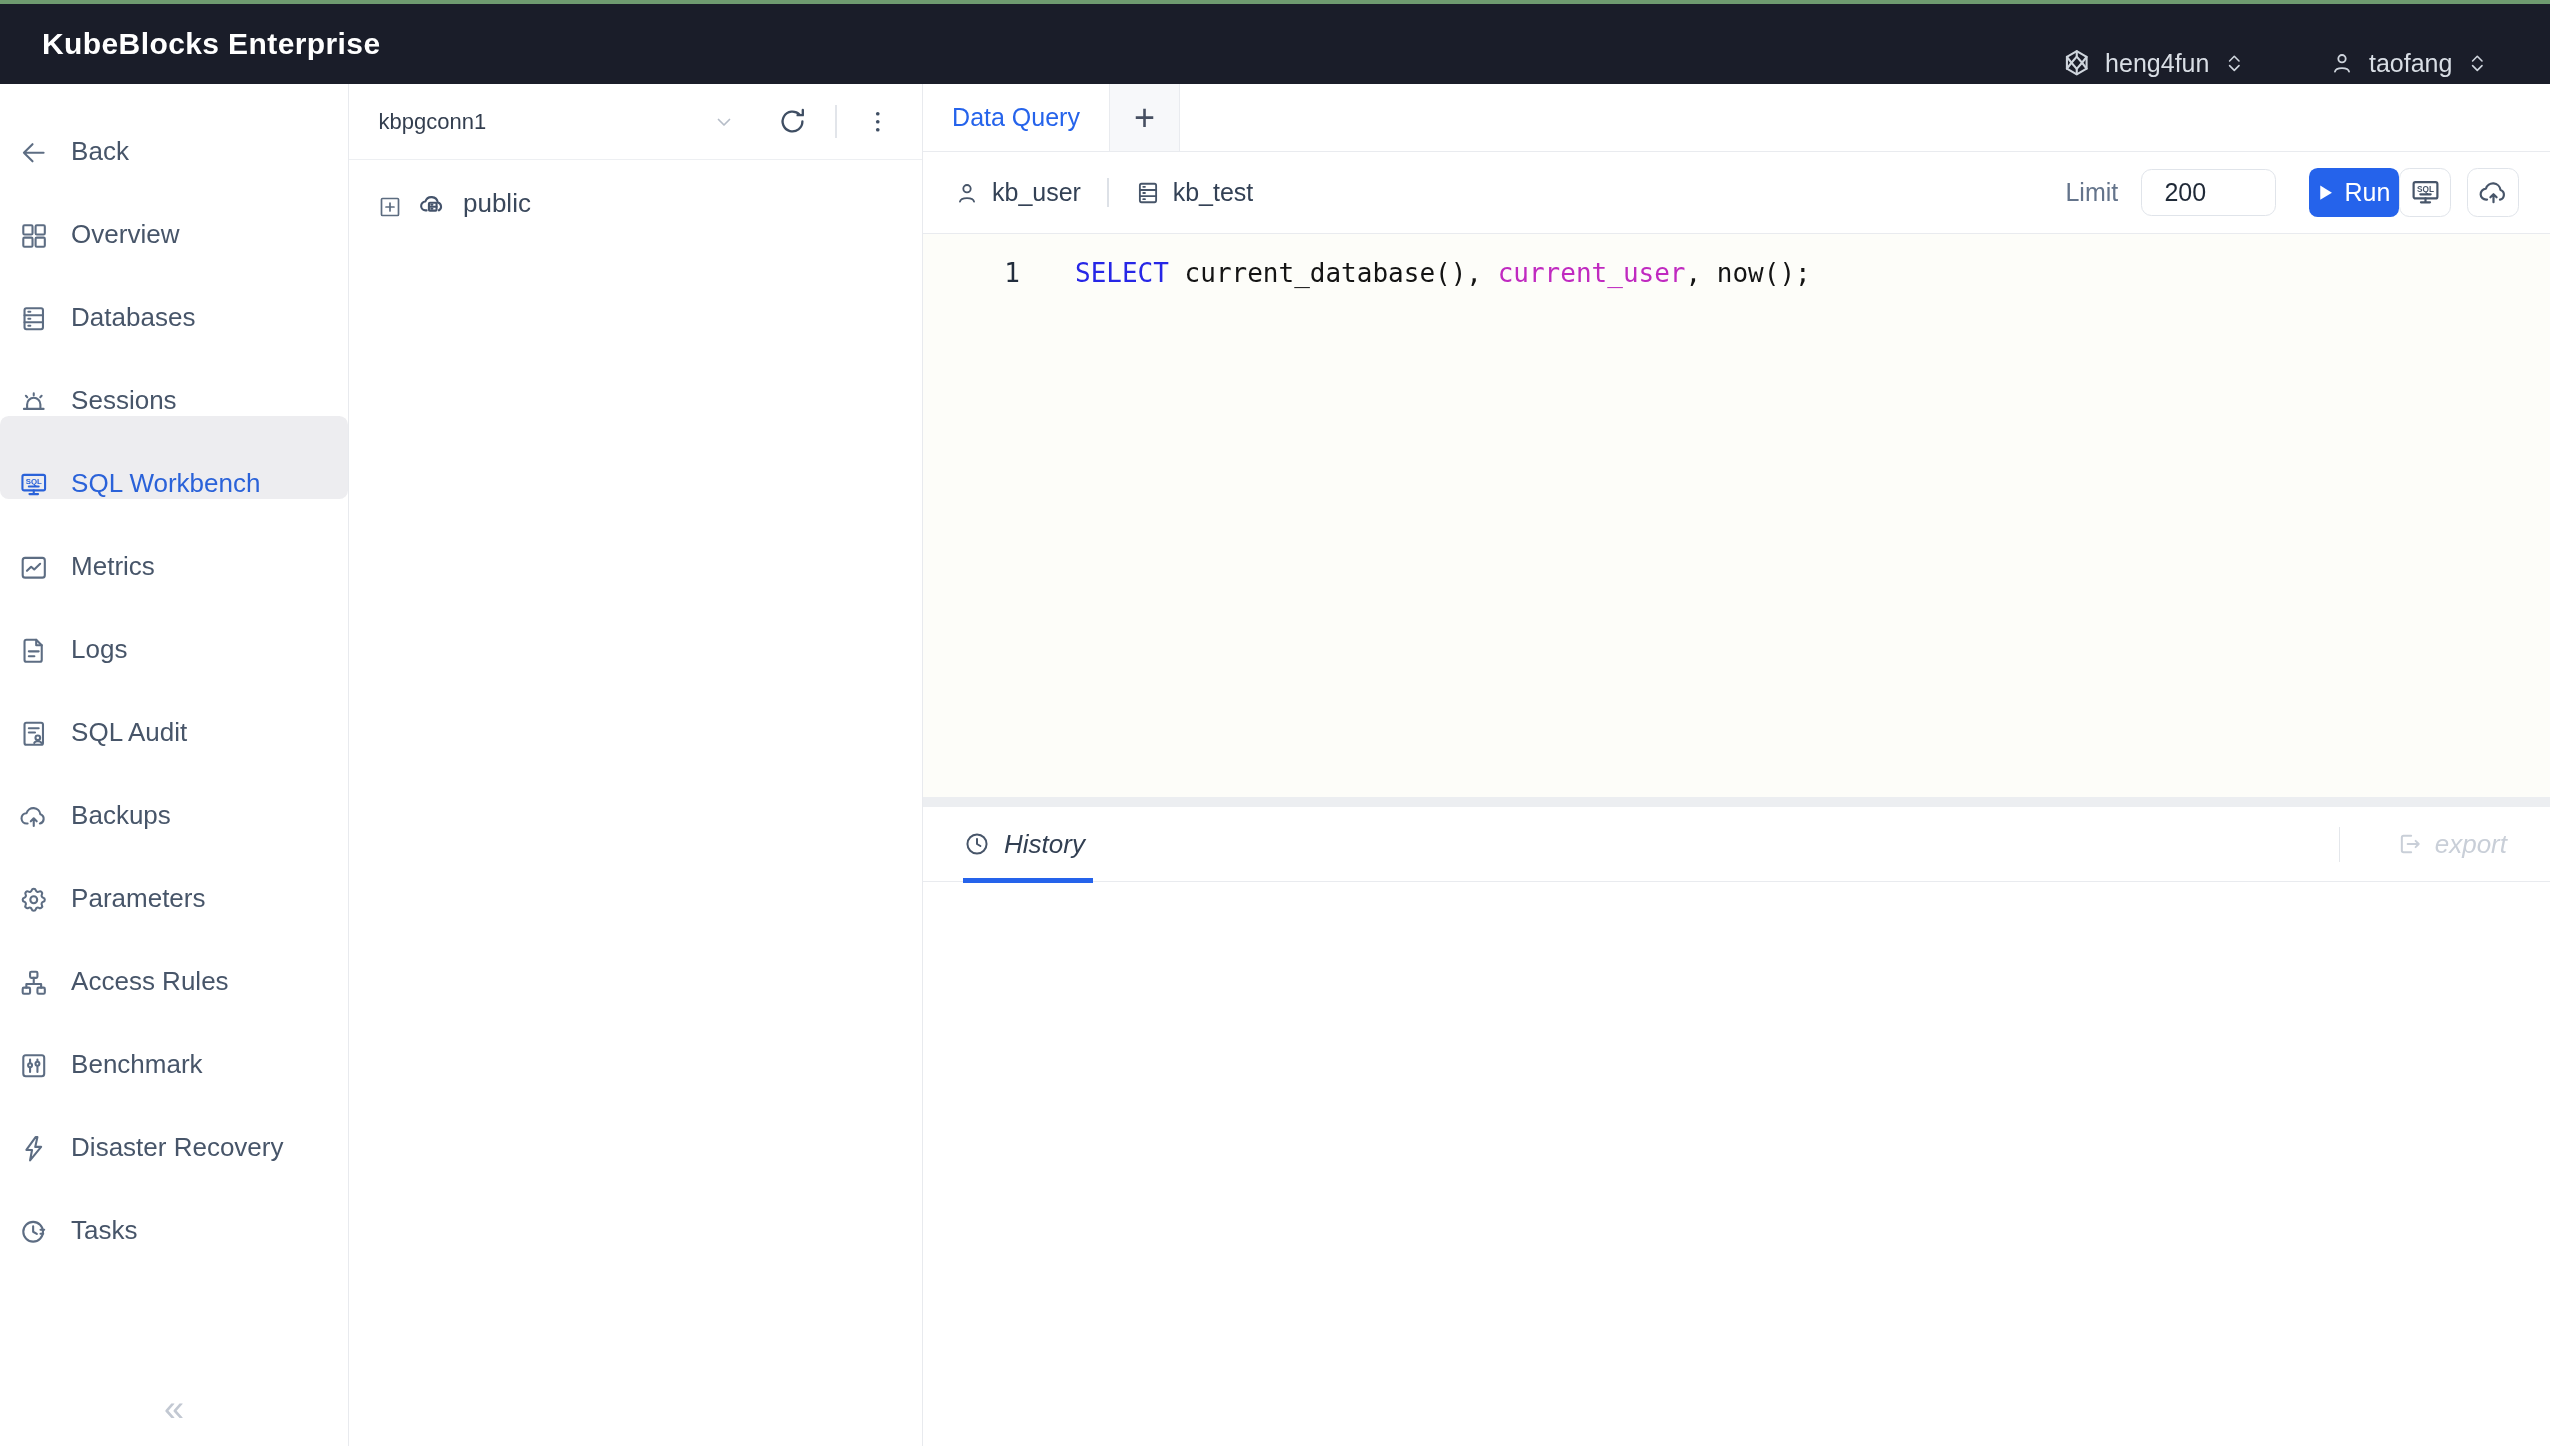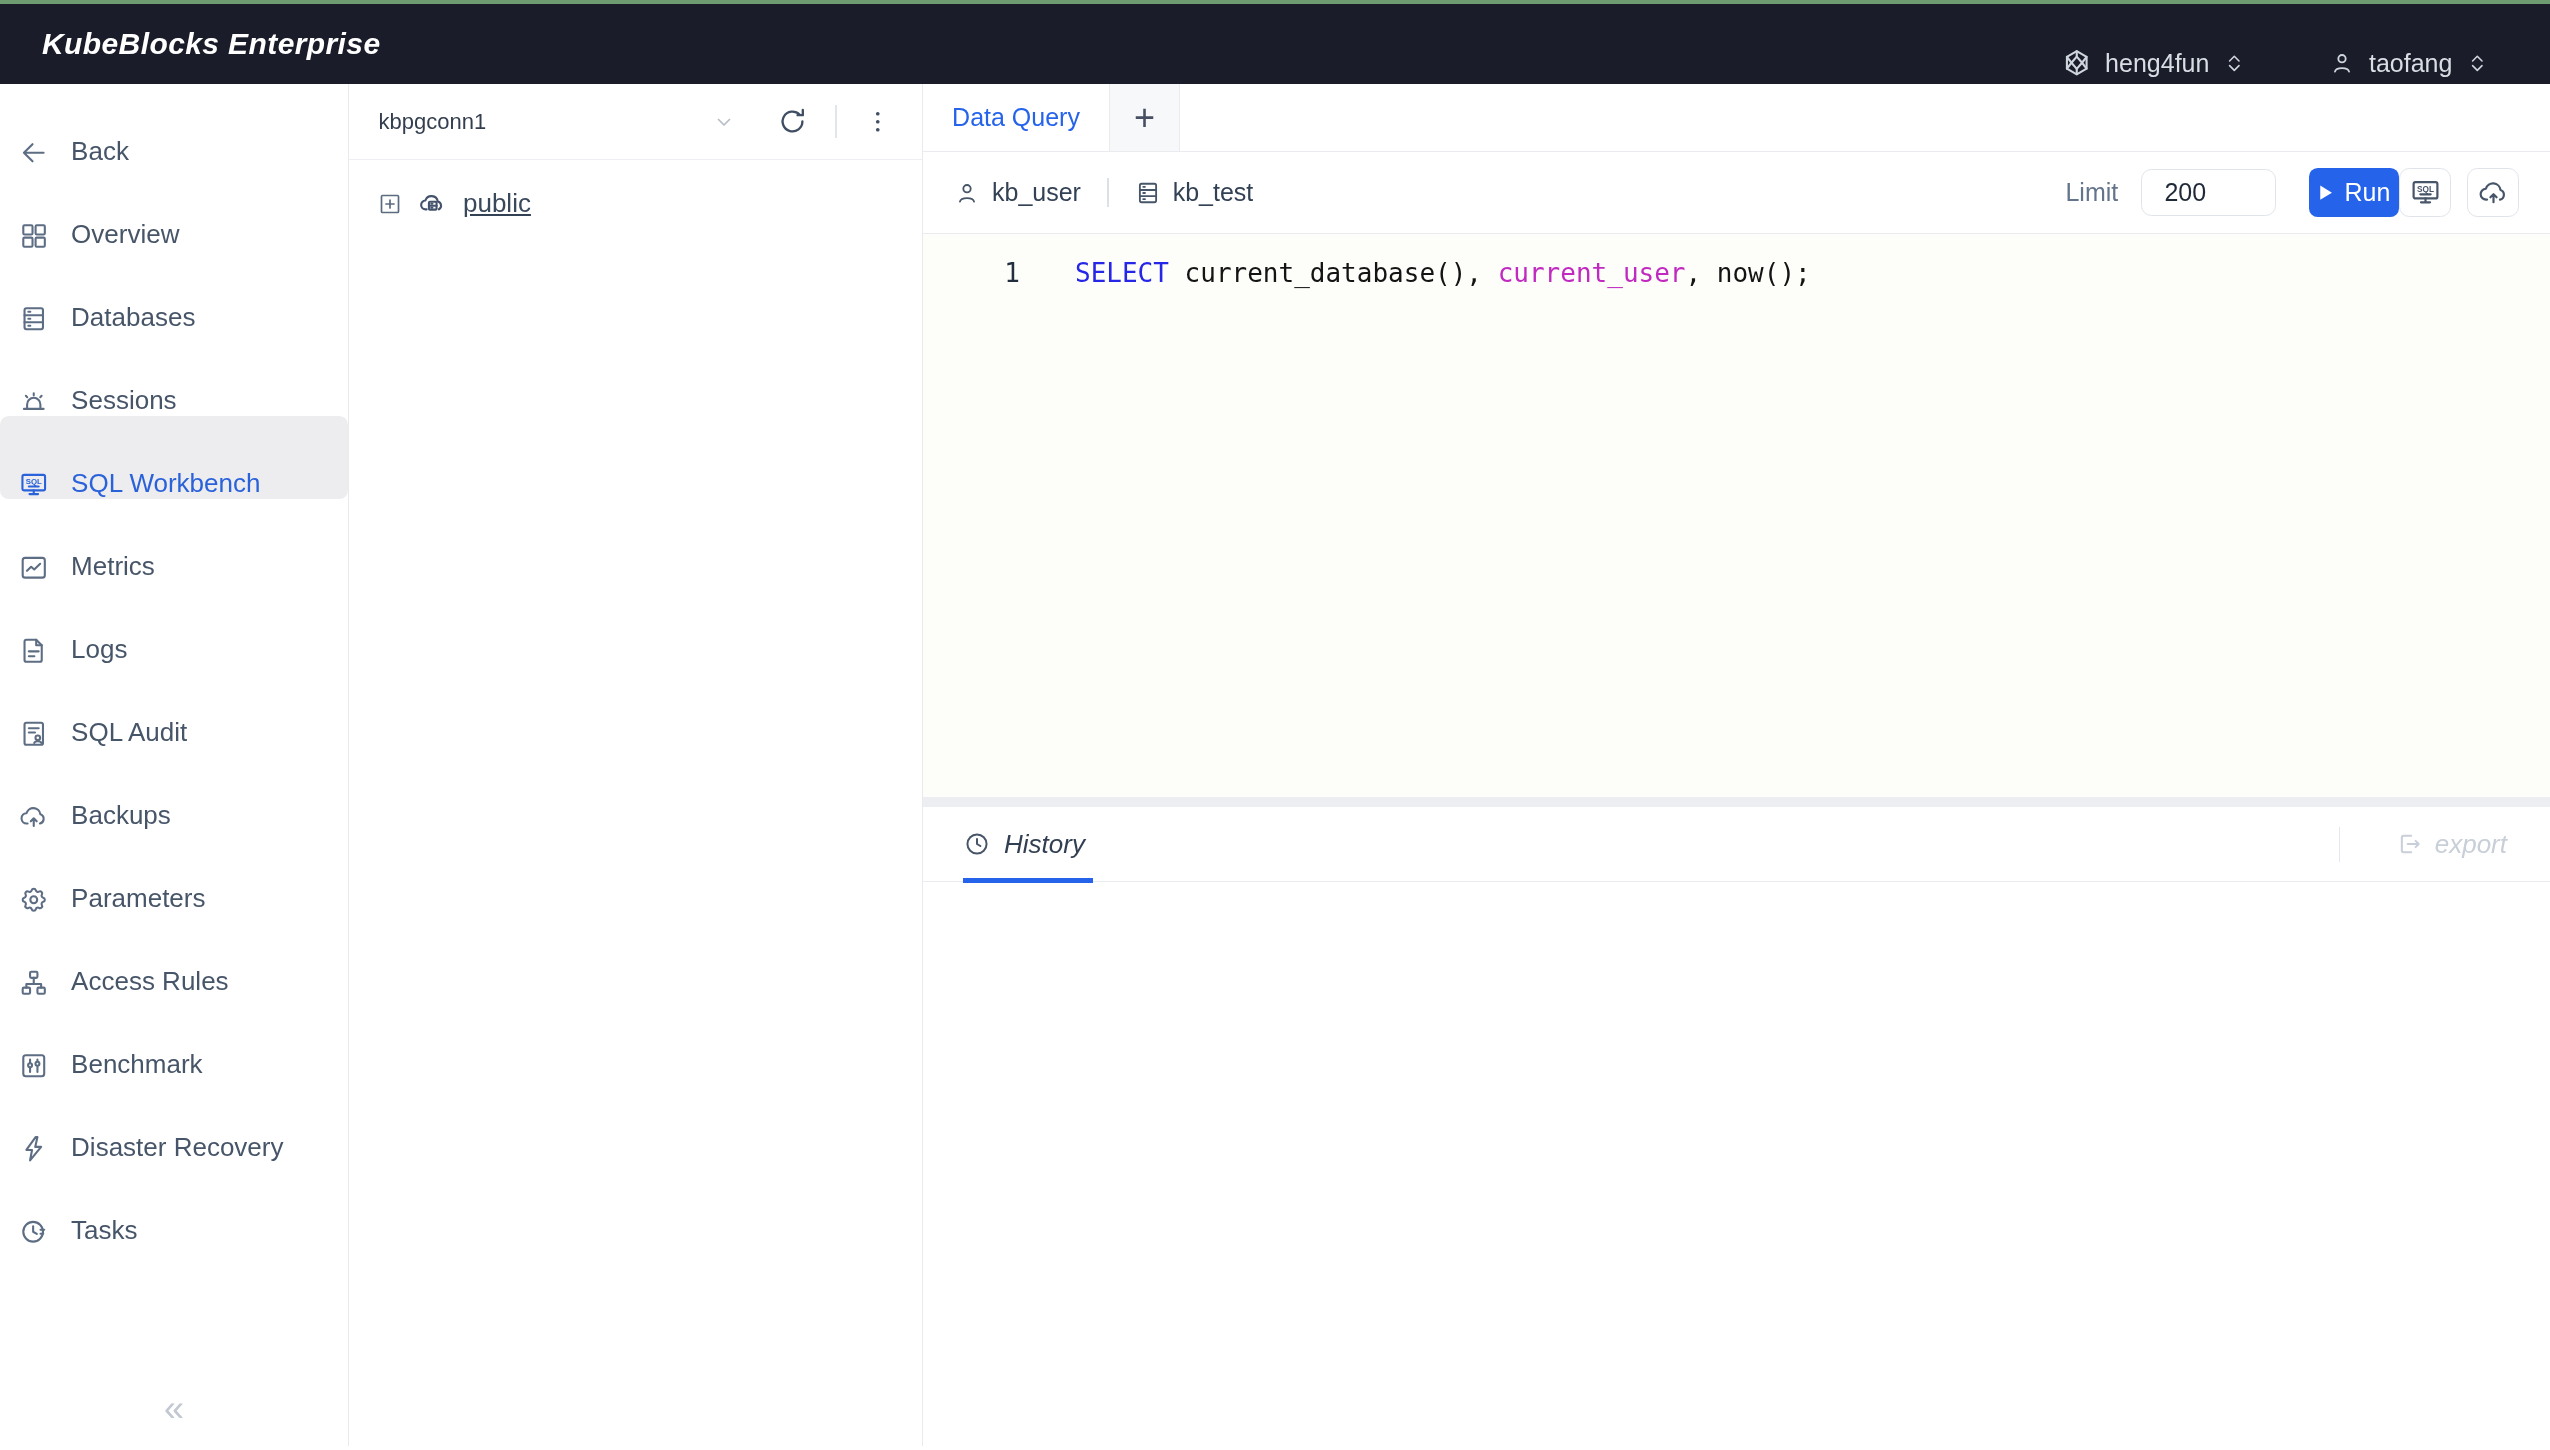--- a/index.html
+++ b/index.html
@@ -8,21 +8,21 @@
     font-family:"Liberation Sans",sans-serif;
     background:#fff;color:#334155;
     -webkit-font-smoothing:antialiased;
   }
   svg{display:block;fill:none;stroke:currentColor;stroke-width:1.7;stroke-linecap:round;stroke-linejoin:round;}
   
   .topbar{
     height:84px;background:#1a1d29;border-top:4.3px solid #6f9b70;
     display:flex;align-items:center;padding:0 61px 0 42px;box-sizing:border-box;
   }
-  .logo{font-size:30px;font-weight:800;font-style:italic;color:#fff;letter-spacing:0.4px;}
+  .logo{font-size:30px;font-weight:800;color:#fff;letter-spacing:0.4px;}
   .top-right{margin-left:auto;display:flex;align-items:flex-end;gap:83px;margin-top:38px;}
   .top-group{display:flex;align-items:center;gap:14px;color:#d9dee5;font-size:25px;cursor:pointer;}
   .top-group .glyph{color:#cfd5dd;}
   
   .app{display:flex;height:1362px;}
   
   .sidebar{width:349px;box-sizing:border-box;border-right:1.7px solid #e8eaee;display:flex;flex-direction:column;background:#fff;}
   .nav-item{height:83px;display:flex;align-items:flex-end;gap:22.6px;padding-left:19px;font-size:26px;color:#475569;cursor:pointer;}
   .nav-item .nicon{color:#5d6d83;width:29.5px;height:29.5px;flex:none;}
   .nav-item.active{background:#ededf0;border-radius:8.7px;color:#2a62d9;}
@@ -31,21 +31,21 @@
   
   .explorer{width:574px;box-sizing:border-box;border-right:1.7px solid #e8eaee;background:#fff;}
   .exp-head{height:76px;border-bottom:1.7px solid #edeff2;display:flex;align-items:center;padding:0 29.5px;box-sizing:border-box;}
   .conn{flex:1;display:flex;align-items:center;justify-content:space-between;padding-right:40px;cursor:pointer;}
   .conn-label{font-size:22px;color:#333e4f;}
   .conn-caret{color:#b6bdc8;}
   .exp-tools{display:flex;align-items:center;}
   .tool-icon{color:#3f4e63;cursor:pointer;}
   .vdiv{width:1.7px;height:33px;background:#e2e5ea;margin:0 26px;}
   .tree{padding:21px 17.3px;}
-  .tree-row{display:flex;align-items:center;gap:15.6px;padding:7px 12px;cursor:pointer;text-decoration:underline;}
+  .tree-row{display:flex;align-items:flex-end;gap:15.6px;padding:7px 12px;cursor:pointer;}
   .tree-row .expander{color:#5c6c80;}
   .tree-row .schema-ic{color:#44536b;}
   .tree-label{font-size:26px;color:#3a485c;}
   
   .main{flex:1;display:flex;flex-direction:column;background:#fff;min-width:0;}
   .tabbar{height:68px;border-bottom:1.7px solid #e9ebef;display:flex;box-sizing:border-box;}
   .tab{width:186px;display:flex;align-items:center;justify-content:center;font-size:25px;color:#2563eb;border-right:1.7px solid #e9ebef;background:#fff;cursor:pointer;}
   .newtab{width:69px;display:flex;align-items:center;justify-content:center;background:#f7f8fa;border-right:1.7px solid #e9ebef;font-size:36px;font-weight:300;color:#475062;cursor:pointer;}
   
   .toolbar{height:82px;border-bottom:1.7px solid #e9ebef;display:flex;align-items:center;padding:0 31px;box-sizing:border-box;}

